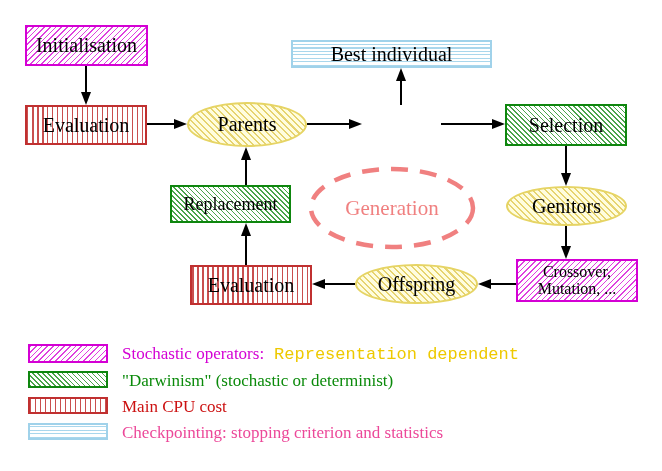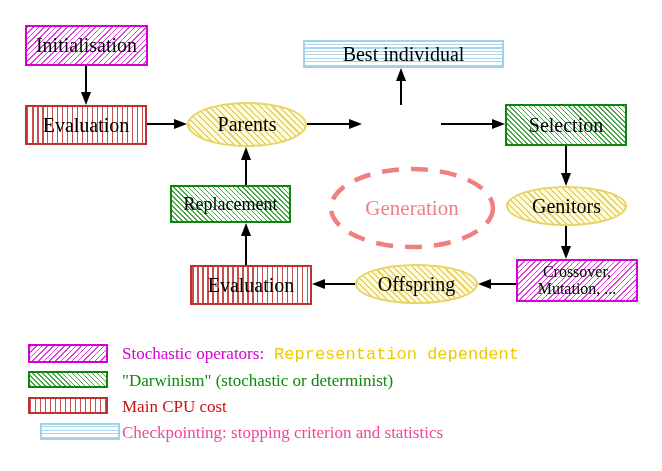--- a/index.html
+++ b/index.html
@@ -20,37 +20,36 @@
     border:2px solid #C03030;background-color:#fff;
     background-image:repeating-linear-gradient(90deg, rgba(192,48,48,0.85) 0 1.5px, rgba(0,0,0,0) 1.5px 5px);
   }
   .hatch-green{
     border:2px solid #0E860E;background-color:#fff;
     background-image:repeating-linear-gradient(45deg, rgba(14,134,14,0.75) 0 1px, rgba(0,0,0,0) 1px 3.5px);
   }
   .hatch-cyan{
     border:2px solid #A0D2EA;background-color:#fff;
     background-image:repeating-linear-gradient(0deg, rgba(160,210,234,0.9) 0 1px, rgba(0,0,0,0) 1px 3.5px);
-    margin-left:12px;
   }
   .hatch-yellow{
     border:2px solid #E6D464;background-color:#FFFDDE;
     background-image:repeating-linear-gradient(45deg, rgba(226,204,92,0.85) 0 1.5px, rgba(0,0,0,0) 1.5px 4.5px);
   }
   .ellipse{border-radius:50%;}
   .rounded{border-radius:11px;}
   
   .shaft{position:absolute;background:#000;}
   .head{position:absolute;width:0;height:0;}
   .head-down{border-left:5px solid transparent;border-right:5px solid transparent;border-top:13px solid #000;}
   .head-up{border-left:5px solid transparent;border-right:5px solid transparent;border-bottom:13px solid #000;}
   .head-left{border-top:5px solid transparent;border-bottom:5px solid transparent;border-right:13px solid #000;}
   .head-right{border-top:5px solid transparent;border-bottom:5px solid transparent;border-left:13px solid #000;}
   
-  .gen-wrap{position:absolute;left:326px;top:164px;width:172px;height:88px;}
+  .gen-wrap{position:absolute;left:306px;top:164px;width:172px;height:88px;}
   .gen-label{
     position:absolute;left:0;top:0;width:100%;height:100%;
     display:flex;align-items:center;justify-content:center;
     color:#F08080;font-size:21px;
   }
   
   .swatch{position:absolute;width:80px;height:17px;box-sizing:border-box;}
   .legend-row{position:absolute;left:122px;height:22px;line-height:22px;font-size:17px;white-space:nowrap;}
   .lg-magenta{color:#D400D4;}
   .lg-gold{color:#EEC900;margin-left:10px;font-family:Liberation Mono, monospace;}

